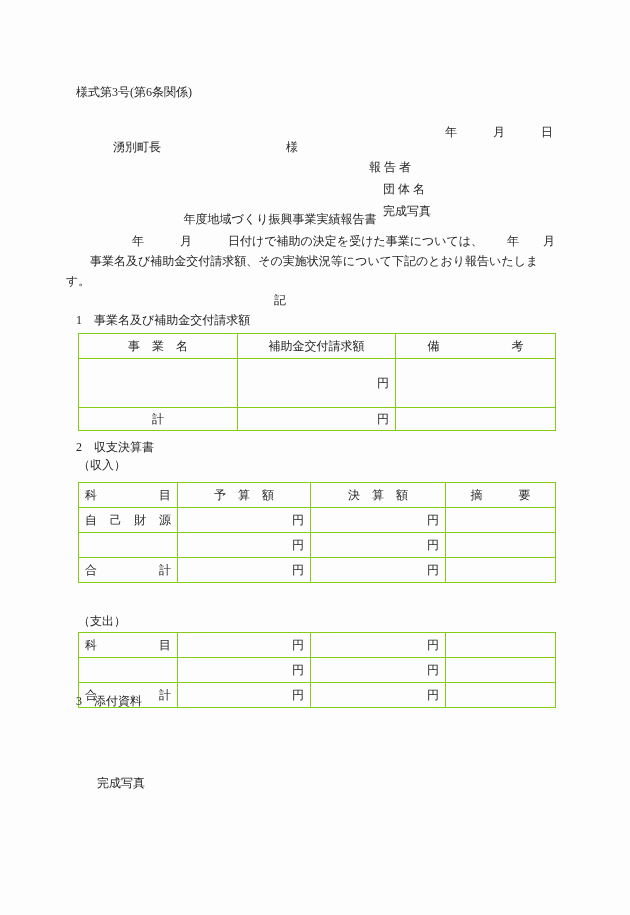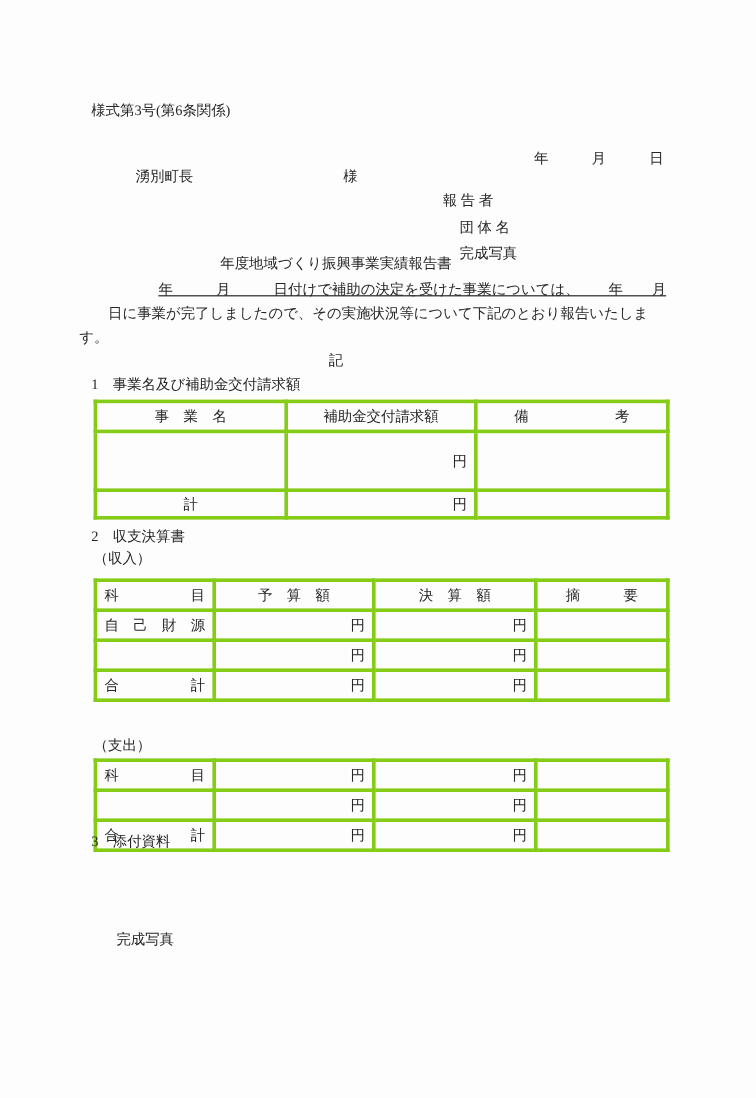--- a/index.html
+++ b/index.html
@@ -16,21 +16,21 @@
   .abs { position:absolute; line-height:1.15; white-space:pre; }
   .centered { left:0; width:560px; text-align:center; }
 
   table.formtab {
     position:absolute;
     border-collapse:collapse;
     table-layout:fixed;
     border:1.5px solid #414141;
   }
   .formtab td, .formtab th {
-    border:3px solid #84cc16;
+    border:1px solid #84cc16;
     font-weight:normal;
     font-size:12px;
     padding:0 6px;
     overflow:hidden;
     white-space:pre;
     vertical-align:middle;
     margin-top:20px;
   }
   .hd       { text-align:center; padding:0 2px; }
   .jcell    { text-align:justify; text-align-last:justify; padding:0 5px; }
@@ -49,22 +49,22 @@
 
   <div class="abs" style="left:113px; top:141px;">湧別町長</div>
   <div class="abs" style="left:286px; top:141px;">様</div>
 
   <div class="abs" style="left:369px; top:161px;">報 告 者</div>
   <div class="abs" style="left:383px; top:183px;">団 体 名</div>
   <div class="abs" style="left:383px; top:205px;">完成写真</div>
 
   <div class="abs centered" style="top:213px;">年度地域づくり振興事業実績報告書</div>
 
-  <div class="abs" style="left:132px; top:235px;text-decoration:underline;">年　　　月　　　日付けで補助の決定を受けた事業については、　　年　　月</div>
-  <div class="abs" style="left:90px; top:255px;">日に事業が完了しましたので、その実施状況等について下記のとおり報告いたしま</div>
+  <div class="abs" style="left:132px; top:235px;">年　　　月　　　日付けで補助の決定を受けた事業については、　　年　　月</div>
+  <div class="abs" style="left:90px; top:255px;">事業名及び補助金交付請求額、その実施状況等について下記のとおり報告いたしま</div>
   <div class="abs" style="left:66px; top:275px;">す。</div>
 
   <div class="abs centered" style="top:294px;">記</div>
 
   <div class="abs" style="left:76px; top:314px;">1　事業名及び補助金交付請求額</div>
 
   <table class="formtab" style="left:78px; top:333px; width:477px;">
     <colgroup>
         <col style="width:159px">
         <col style="width:158px">

